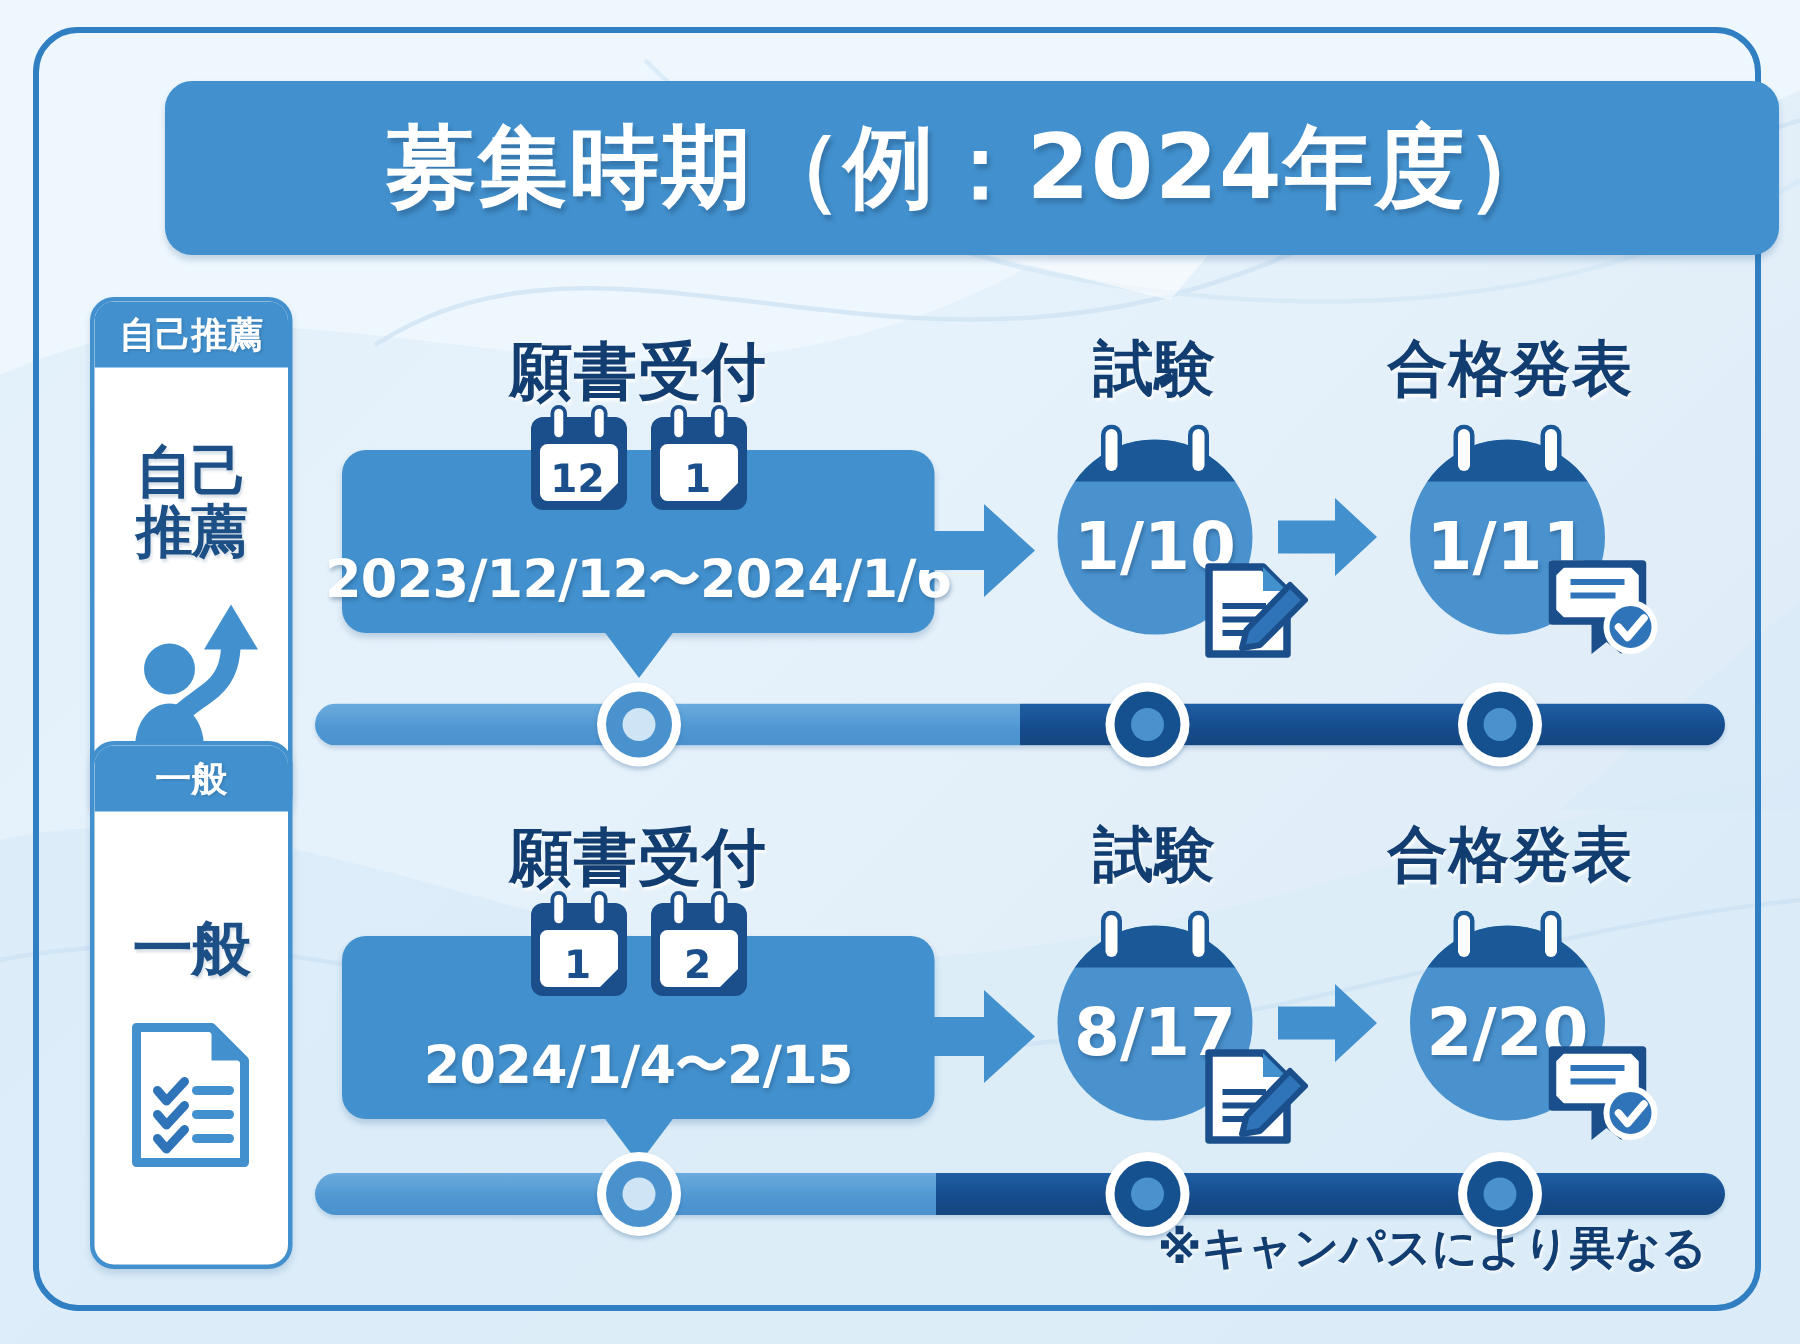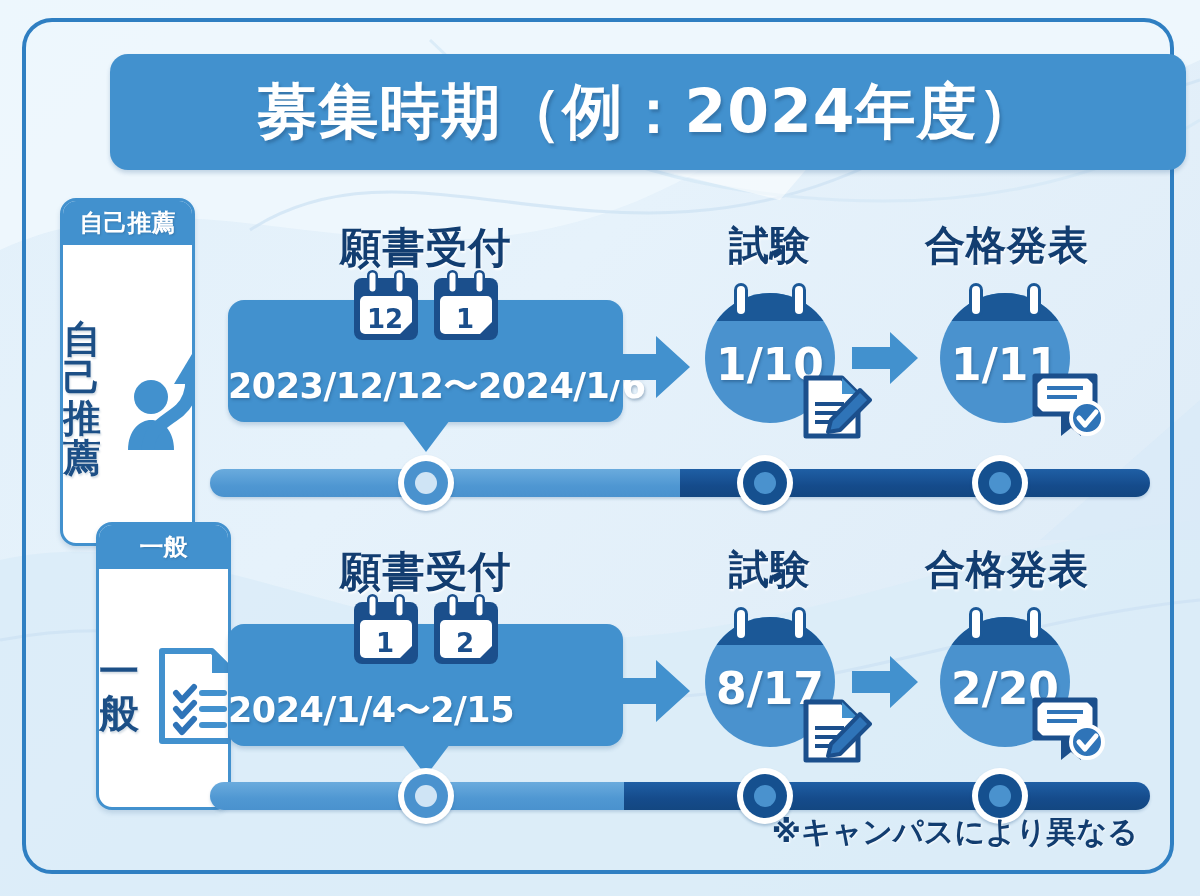--- a/index.html
+++ b/index.html
@@ -72,39 +72,39 @@
     position: absolute;
     width: 135px;
     background: #ffffff;
     border: 3px solid #4291ce;
     border-radius: 16px;
     box-shadow: 0 3px 5px rgba(40,90,140,0.18);
     box-sizing: border-box;
     overflow: hidden;
   }
   .cat-card.row1 { left: 60px; top: 198px; height: 348px; }
-  .cat-card.row2 { left: 60px; top: 522px; height: 288px; margin-left: 36px; }
+  .cat-card.row2 { left: 60px; top: 494px; height: 352px; }
 
   .cat-tab {
     background: #4291ce;
     color: #ffffff;
     height: 44px;
     display: flex;
     align-items: center;
     justify-content: center;
     font-size: 24px;
     font-weight: bold;
     text-shadow: 1px 1px 2px rgba(30,70,110,0.3);
     letter-spacing: 0px;
   }
   .cat-body {
     display: flex;
-    flex-direction: row;
+    flex-direction: column;
     align-items: center;
-    justify-content: flex-start;
+    justify-content: center;
     padding-top: 10px;
     height: calc(100% - 44px);
     box-sizing: border-box;
     gap: 18px;
   }
   .cat-name {
     color: #1c4f86;
     font-size: 40px;
     font-weight: bold;
     line-height: 1.04;
@@ -131,21 +131,21 @@
     left: 228px;
     top: 100px;
     width: 395px;
     height: 122px;
     background: #4291ce;
     border-radius: 16px;
     box-shadow: 0 3px 4px rgba(40,90,140,0.22);
     box-sizing: border-box;
     display: flex;
     align-items: flex-end;
-    justify-content: flex-start;
+    justify-content: center;
     padding-bottom: 12px;
   }
   .period-box::after {
     content: "";
     position: absolute;
     left: 50%;
     bottom: -30px;
     transform: translateX(-50%);
     width: 0;
     height: 0;

